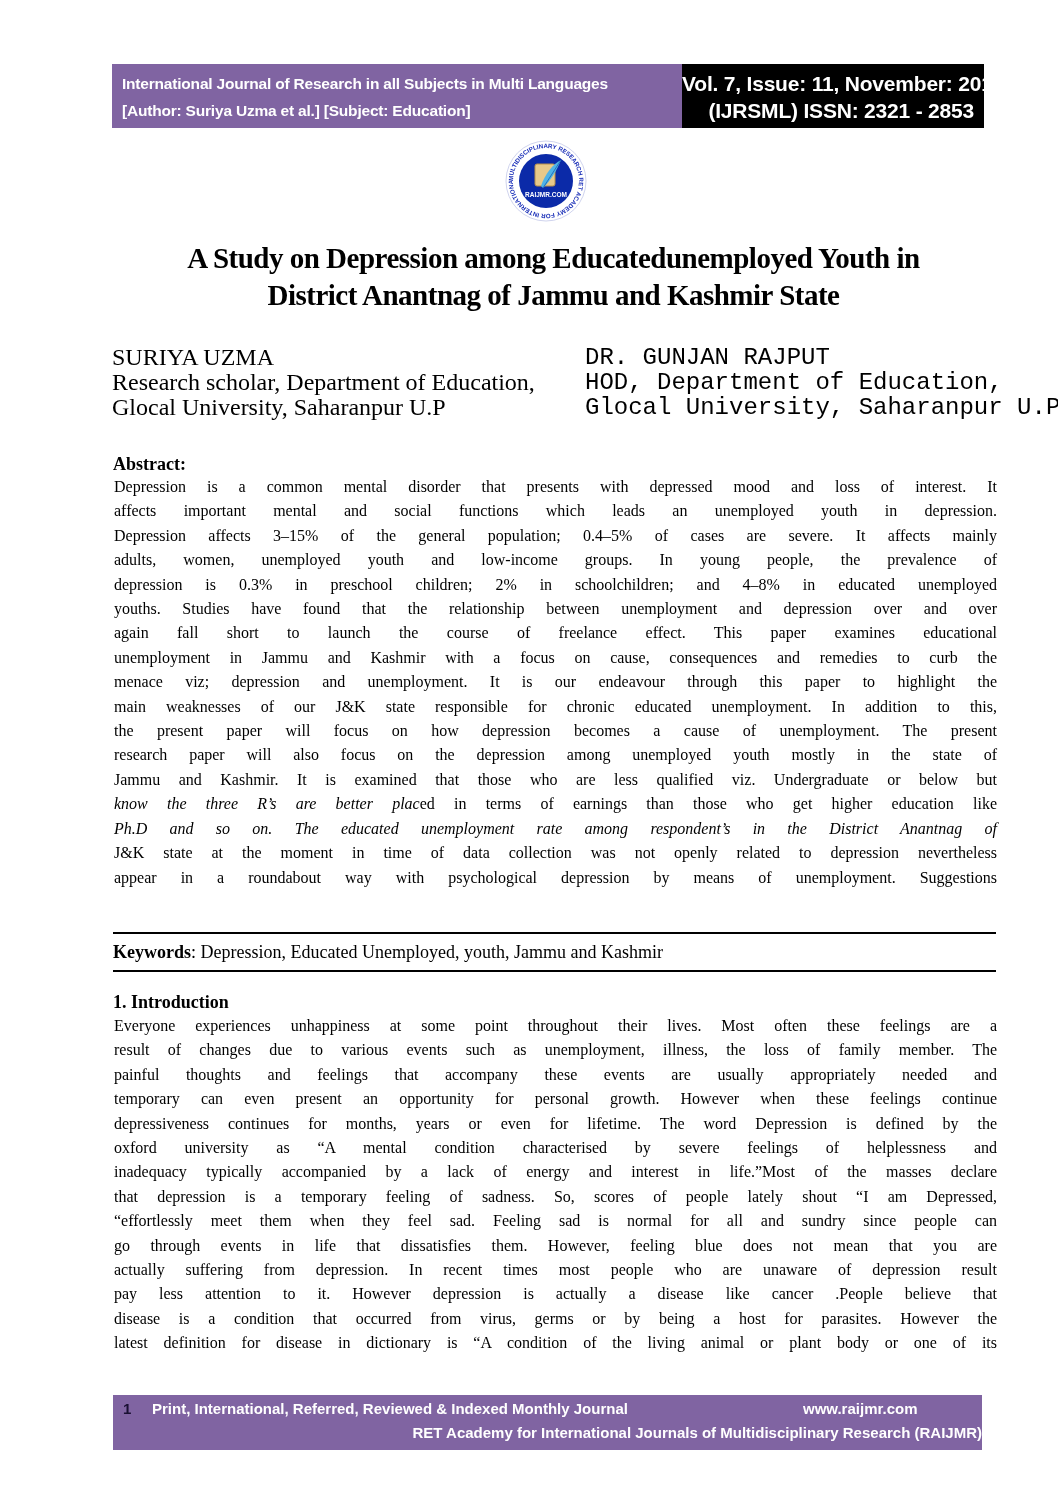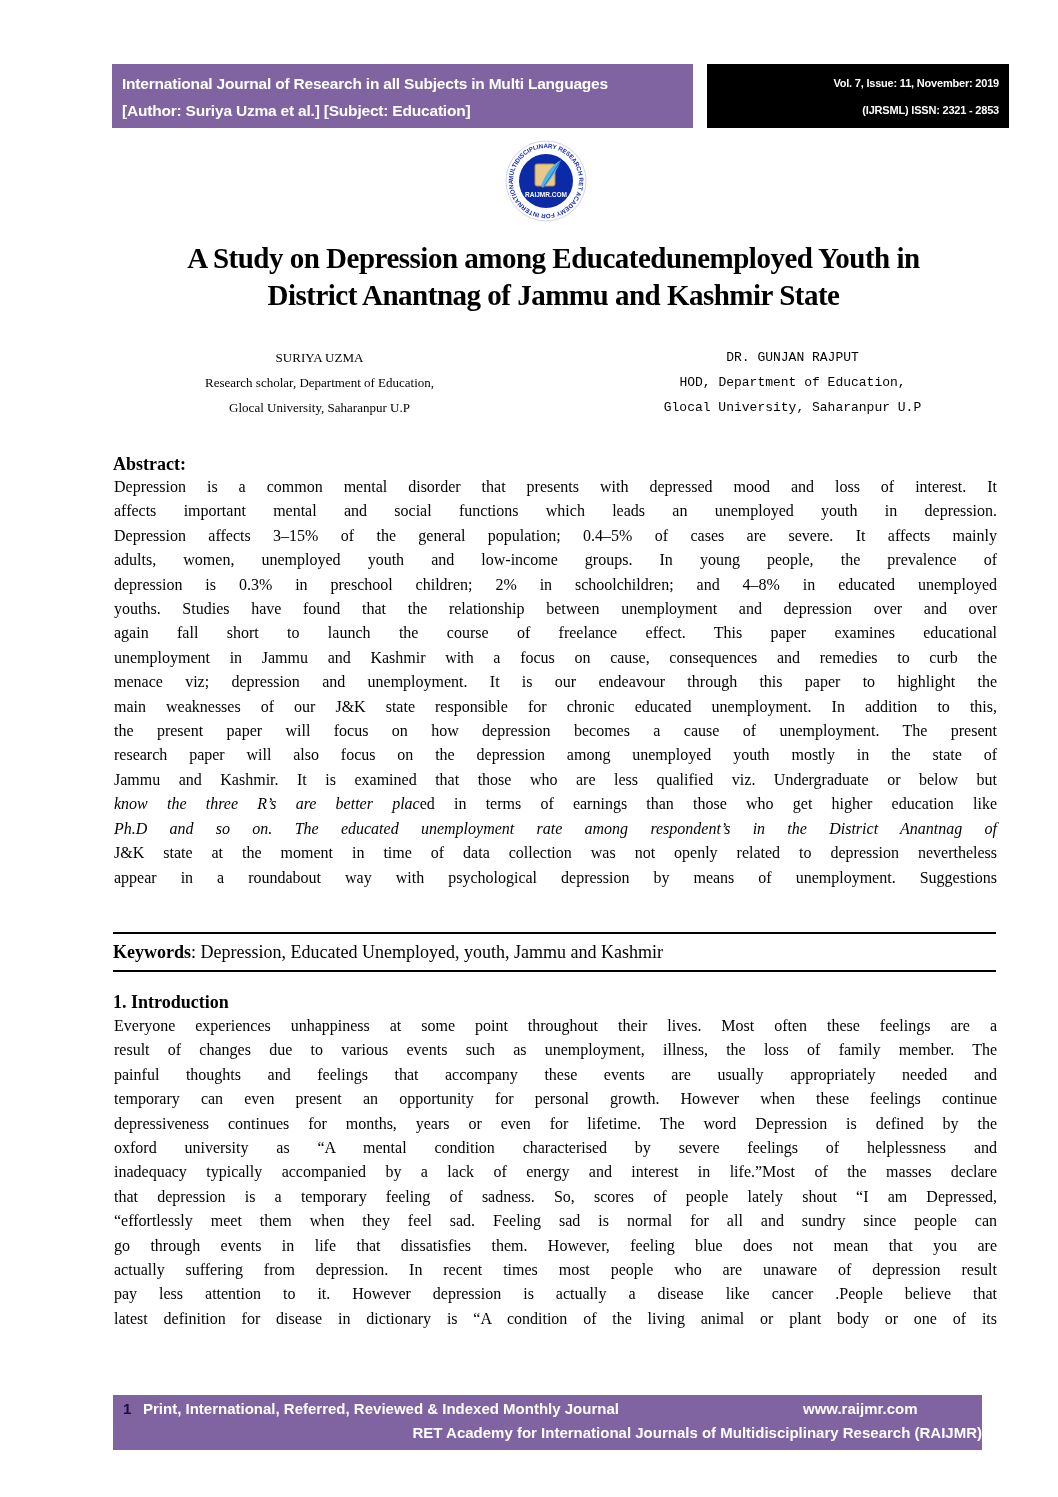--- a/index.html
+++ b/index.html
@@ -1,46 +1,46 @@
 <!DOCTYPE html>
 <html><head>
 <meta charset="utf-8">
 <style>
   html, body { margin: 0; padding: 0; background: #ffffff; }
   body { width: 1058px; height: 1497px; position: relative; overflow: hidden; font-family: "Liberation Serif", serif; color: #000; }
 
   .hdr-left { position: absolute; left: 112px; top: 64px; width: 581px; height: 64px; background: #8064a2; color: #fff;
     font-family: "Liberation Sans", sans-serif; font-weight: bold; font-size: 15.5px; box-sizing: border-box; padding: 6px 0 0 10px; line-height: 27px; letter-spacing: -0.2px; }
-  .hdr-right { position: absolute; left: 707px; top: 64px; width: 302px; height: 64px; background: #000; color: #fff;
-    font-family: "Liberation Sans", sans-serif; font-weight: bold; font-size: 11px; box-sizing: border-box; padding: 6px 10px 0 0; line-height: 27px; text-align: right; letter-spacing: -0.2px; }
+  .hdr-right { position: absolute; left: 682px; top: 64px; width: 302px; height: 64px; background: #000; color: #fff;
+    font-family: "Liberation Sans", sans-serif; font-weight: bold; font-size: 21px; box-sizing: border-box; padding: 6px 10px 0 0; line-height: 27px; text-align: right; letter-spacing: -0.2px; }
   .hdr-line { display: block; white-space: nowrap; }
 
   .logo { position: absolute; left: 505px; top: 140px; width: 82px; height: 82px; }
 
   .title { position: absolute; left: 112px; top: 240px; width: 883px; text-align: center; font-weight: bold; font-size: 29px; line-height: 37px; letter-spacing: -0.5px; }
 
-  .author { position: absolute; top: 345px; text-align: center; font-size: 13px; line-height: 25px; }
+  .author { position: absolute; top: 345px; text-align: left; font-size: 24px; line-height: 25px; }
   .author.a1 { left: 112px; width: 415px; }
   .author.a2 { left: 585px; width: 415px; font-family: Liberation Mono, monospace; }
   .author span { display: block; white-space: nowrap; }
 
   .section-head { position: absolute; left: 113px; font-weight: bold; font-size: 18px; line-height: 24px; }
   .para { position: absolute; left: 114px; width: 883px; font-size: 16px; line-height: 24.4px; text-align: justify; }
   .para .ln { display: block; text-align: justify; text-align-last: justify; white-space: nowrap; }
   .para .ln.last { text-align-last: left; }
   .it { font-style: italic; }
 
   .rule { position: absolute; left: 113px; width: 883px; height: 2px; background: #000; }
   .keywords { position: absolute; left: 113px; top: 940px; font-size: 18px; line-height: 24px; }
   .keywords b { font-weight: bold; }
 
   .footer { position: absolute; left: 113px; top: 1395px; width: 869px; height: 55px; background: #8064a2; color: #fff;
     font-family: "Liberation Sans", sans-serif; font-weight: bold; font-size: 15px; }
   .footer .num { position: absolute; left: 10px; top: 5px; color: #1a1033; }
-  .footer .l1 { position: absolute; left: 30px; top: 5px; white-space: nowrap; }
+  .footer .l1 { position: absolute; left: 39px; top: 5px; white-space: nowrap; }
   .footer .url { position: absolute; left: 690px; top: 5px; white-space: nowrap; }
   .footer .l2 { position: absolute; left: 0; width: 100%; top: 29px; text-align: right; white-space: nowrap; }
 </style>
 </head>
 <body>
 
 <div class="hdr-left">
   <span class="hdr-line">International Journal of Research in all Subjects in Multi Languages</span>
   <span class="hdr-line">[Author: Suriya Uzma et al.] [Subject: Education]</span>
 </div>
@@ -114,20 +114,21 @@
   <span class="ln">painful thoughts and feelings that accompany these events are usually appropriately needed and</span>
   <span class="ln">temporary can even present an opportunity for personal growth. However when these feelings continue</span>
   <span class="ln">depressiveness continues for months, years or even for lifetime. The word Depression is defined by the</span>
   <span class="ln">oxford university as “A mental condition characterised by severe feelings of helplessness and</span>
   <span class="ln">inadequacy typically accompanied by a lack of energy and interest in life.”Most of the masses declare</span>
   <span class="ln">that depression is a temporary feeling of sadness. So, scores of people lately shout “I am Depressed,</span>
   <span class="ln">“effortlessly meet them when they feel sad. Feeling sad is normal for all and sundry since people can</span>
   <span class="ln">go through events in life that dissatisfies them. However, feeling blue does not mean that you are</span>
   <span class="ln">actually suffering from depression. In recent times most people who are unaware of depression result</span>
   <span class="ln">pay less attention to it. However depression is actually a disease like cancer .People believe that</span>
+  <span class="ln">disease is a condition that occurred from virus, germs or by being a host for parasites. However the</span>
   <span class="ln">latest definition for disease in dictionary is “A condition of the living animal or plant body or one of its</span>
 </div>
 
 <div class="footer">
   <span class="num">1</span>
   <span class="l1">Print, International, Referred,  Reviewed &amp; Indexed Monthly Journal</span>
   <span class="url">www.raijmr.com</span>
   <span class="l2">RET Academy for International Journals of Multidisciplinary Research (RAIJMR)</span>
 </div>
 

